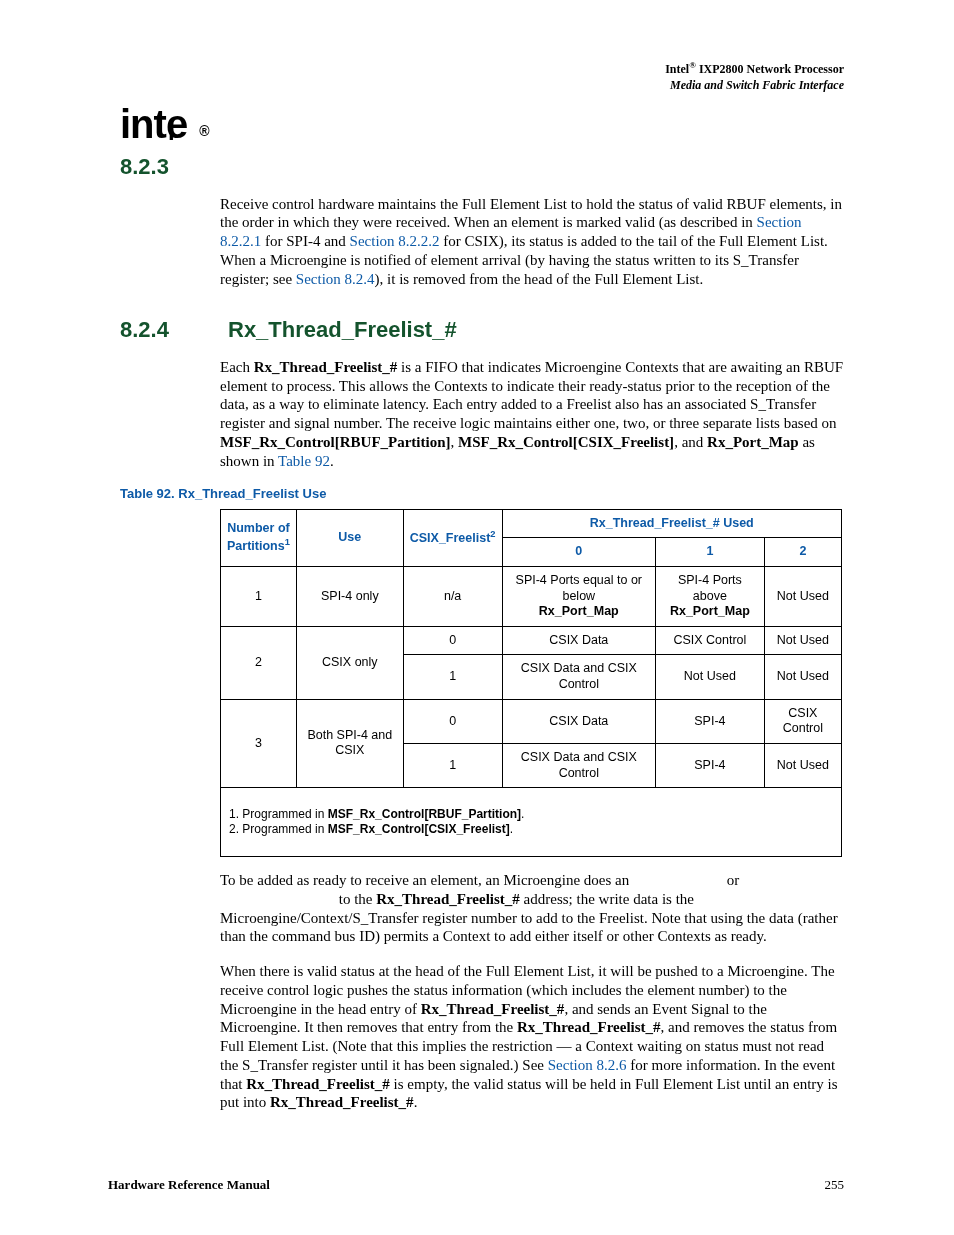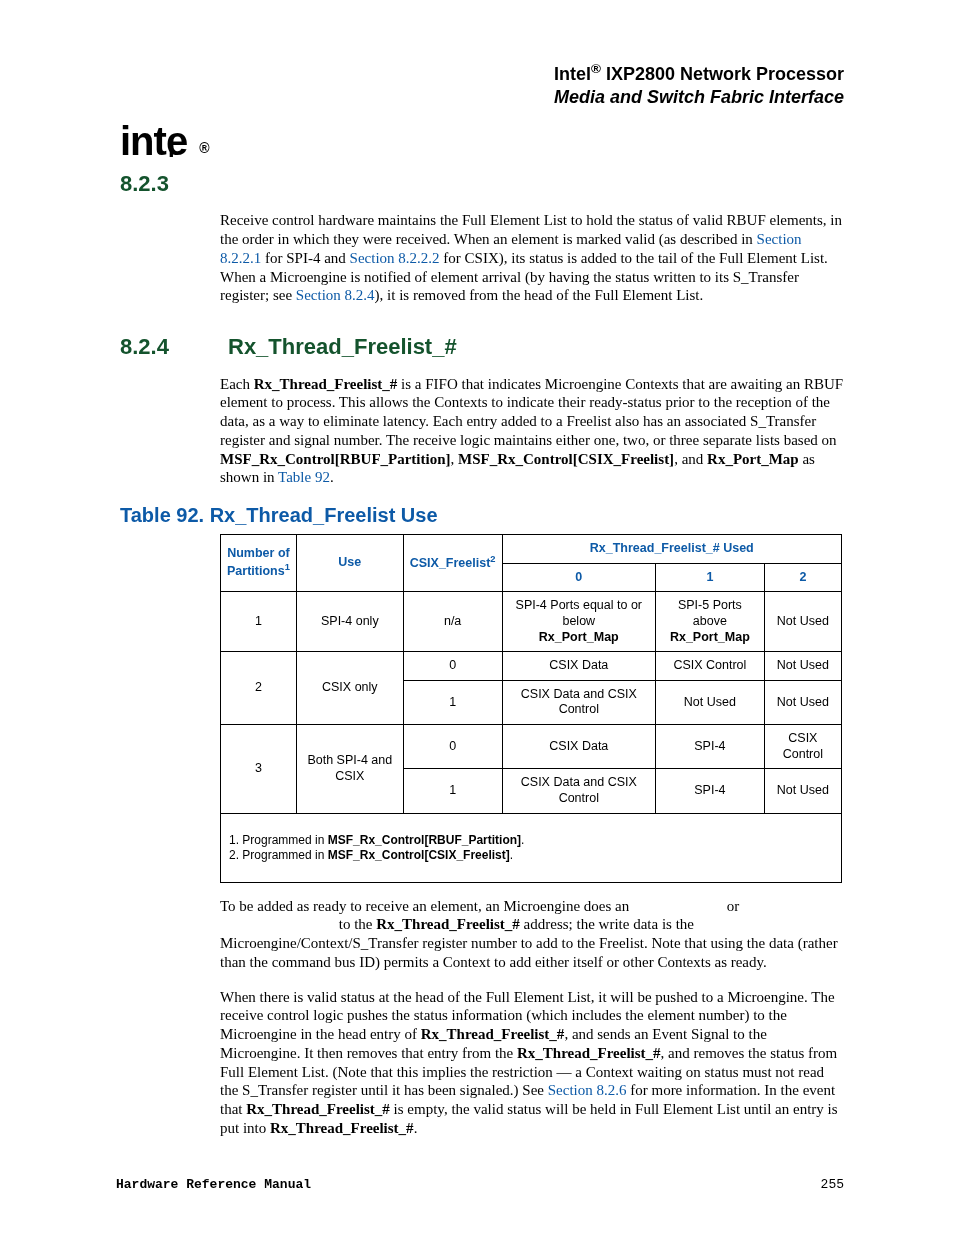--- a/index.html
+++ b/index.html
@@ -10,22 +10,22 @@
     font-family: "Times New Roman", Times, serif;
     font-size: 15px;
     color: #000;
     position: relative;
     box-sizing: border-box;
     padding: 60px 110px 60px 120px;
     line-height: 1.25;
   }
   .header-right {
     text-align: right;
-    font-family: Liberation Sans, sans-serif;
-    font-size: 18px;
+    font-family: Liberation Serif, serif;
+    font-size: 12px;
     font-weight: bold;
     line-height: 1.3;
   }
   .header-right .sub {
     font-style: italic;
     font-weight: bold;
   }
   .logo {
     font-family: Arial, Helvetica, sans-serif;
     font-weight: bold;
@@ -55,21 +55,21 @@
     margin-left: 100px;
     margin-bottom: 16px;
     text-align: left;
   }
   .link { color: #0d5aa7; }
   .bold { font-weight: bold; }
   .table-caption {
     color: #0d5aa7;
     font-family: Arial, Helvetica, sans-serif;
     font-weight: bold;
-    font-size: 20px;
+    font-size: 13px;
     margin-left: 0px;
     margin-top: 6px;
     margin-bottom: 6px;
   }
   table.rx {
     border-collapse: collapse;
     margin-left: 100px;
     width: 622px;
     font-family: Arial, Helvetica, sans-serif;
     font-size: 12.5px;
@@ -87,23 +87,23 @@
   }
   table.rx .footnotes {
     text-align: left;
     font-size: 12px;
     padding: 19px 8px;
     margin-top: 48px;
   }
   .footer {
     position: absolute;
     bottom: 42px;
-    left: 116px;
+    left: 108px;
     right: 110px;
-    font-family: Liberation Mono, monospace;
+    font-family: Liberation Serif, serif;
     font-size: 13px;
     display: flex;
     justify-content: space-between;
   }
   .footer .left { font-weight: bold; }
   sup { font-size: 0.75em; }
 </style>
 </head>
 <body>
 
@@ -146,21 +146,21 @@
   <tr>
     <th>0</th>
     <th>1</th>
     <th>2</th>
   </tr>
   <tr>
     <td>1</td>
     <td>SPI-4 only</td>
     <td>n/a</td>
     <td><span>SPI-4 Ports equal to or below</span><br><b>Rx_Port_Map</b></td>
-    <td><span>SPI-5 Ports above</span><br><b>Rx_Port_Map</b></td>
+    <td><span>SPI-4 Ports above</span><br><b>Rx_Port_Map</b></td>
     <td>Not Used</td>
   </tr>
   <tr>
     <td rowspan="2">2</td>
     <td rowspan="2">CSIX only</td>
     <td>0</td>
     <td>CSIX Data</td>
     <td>CSIX Control</td>
     <td>Not Used</td>
   </tr>

